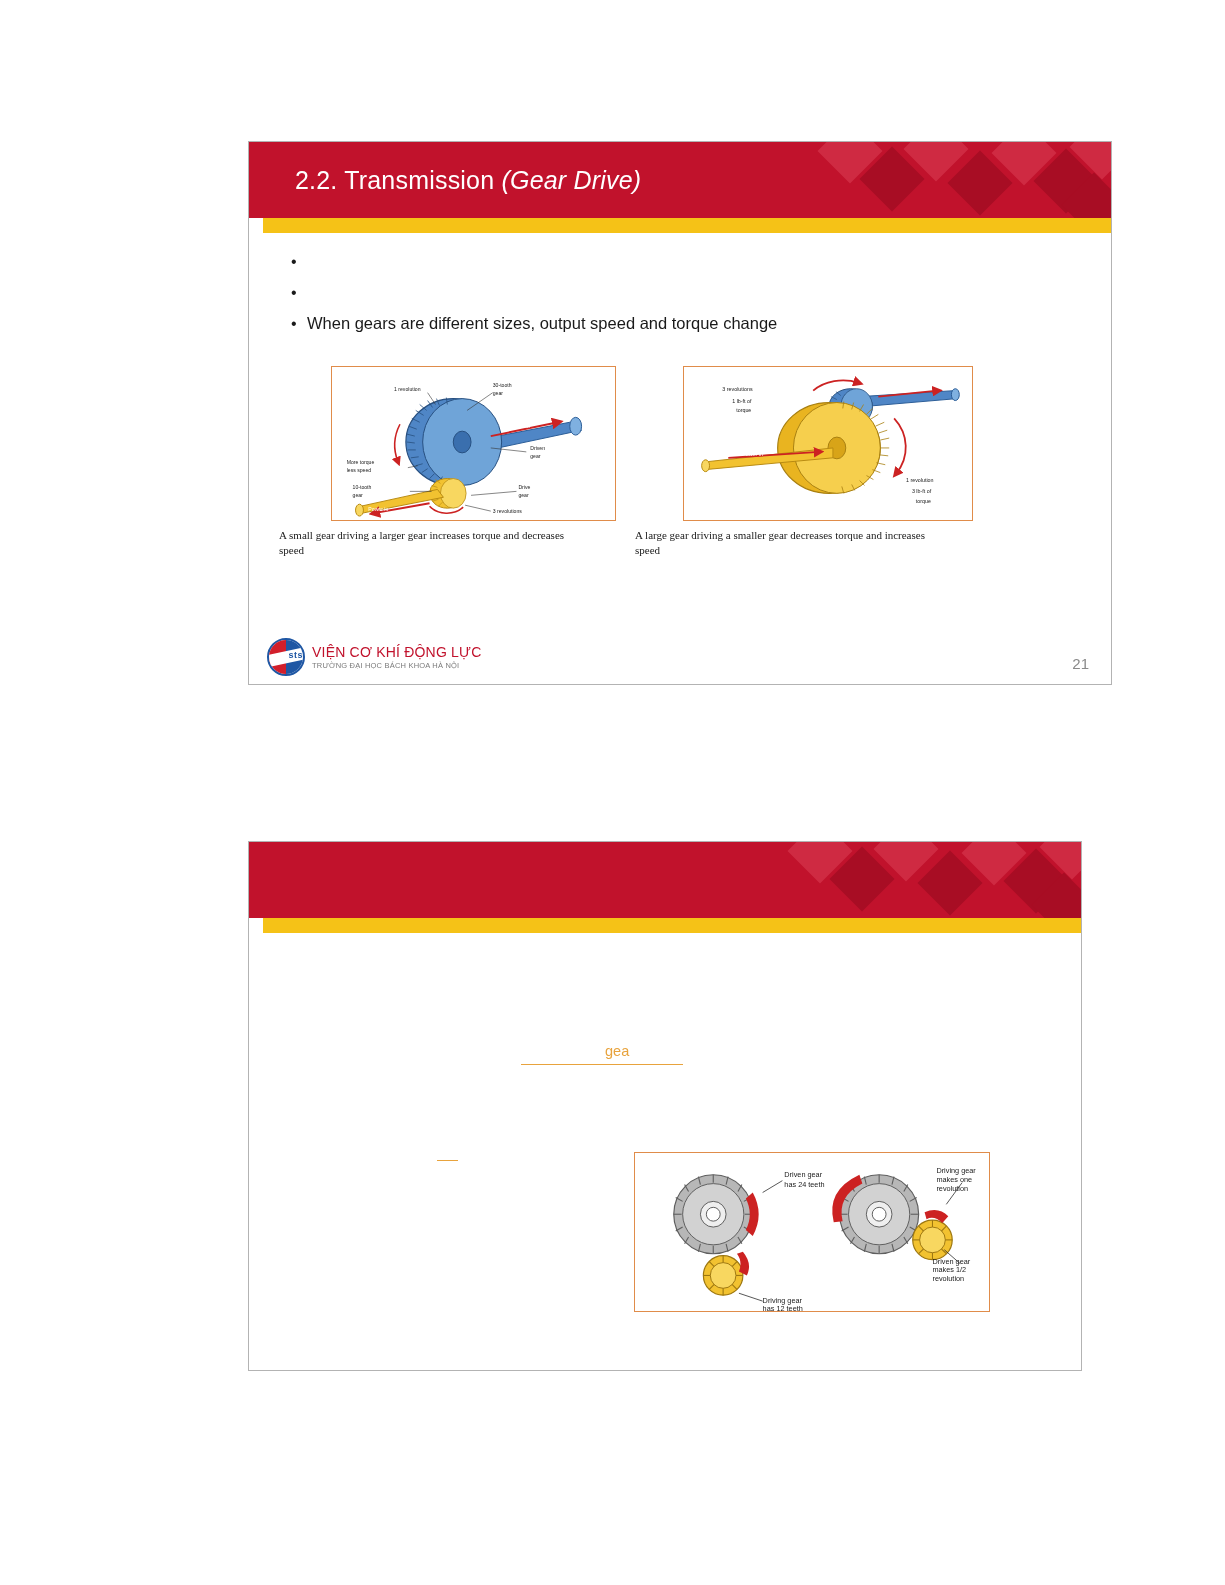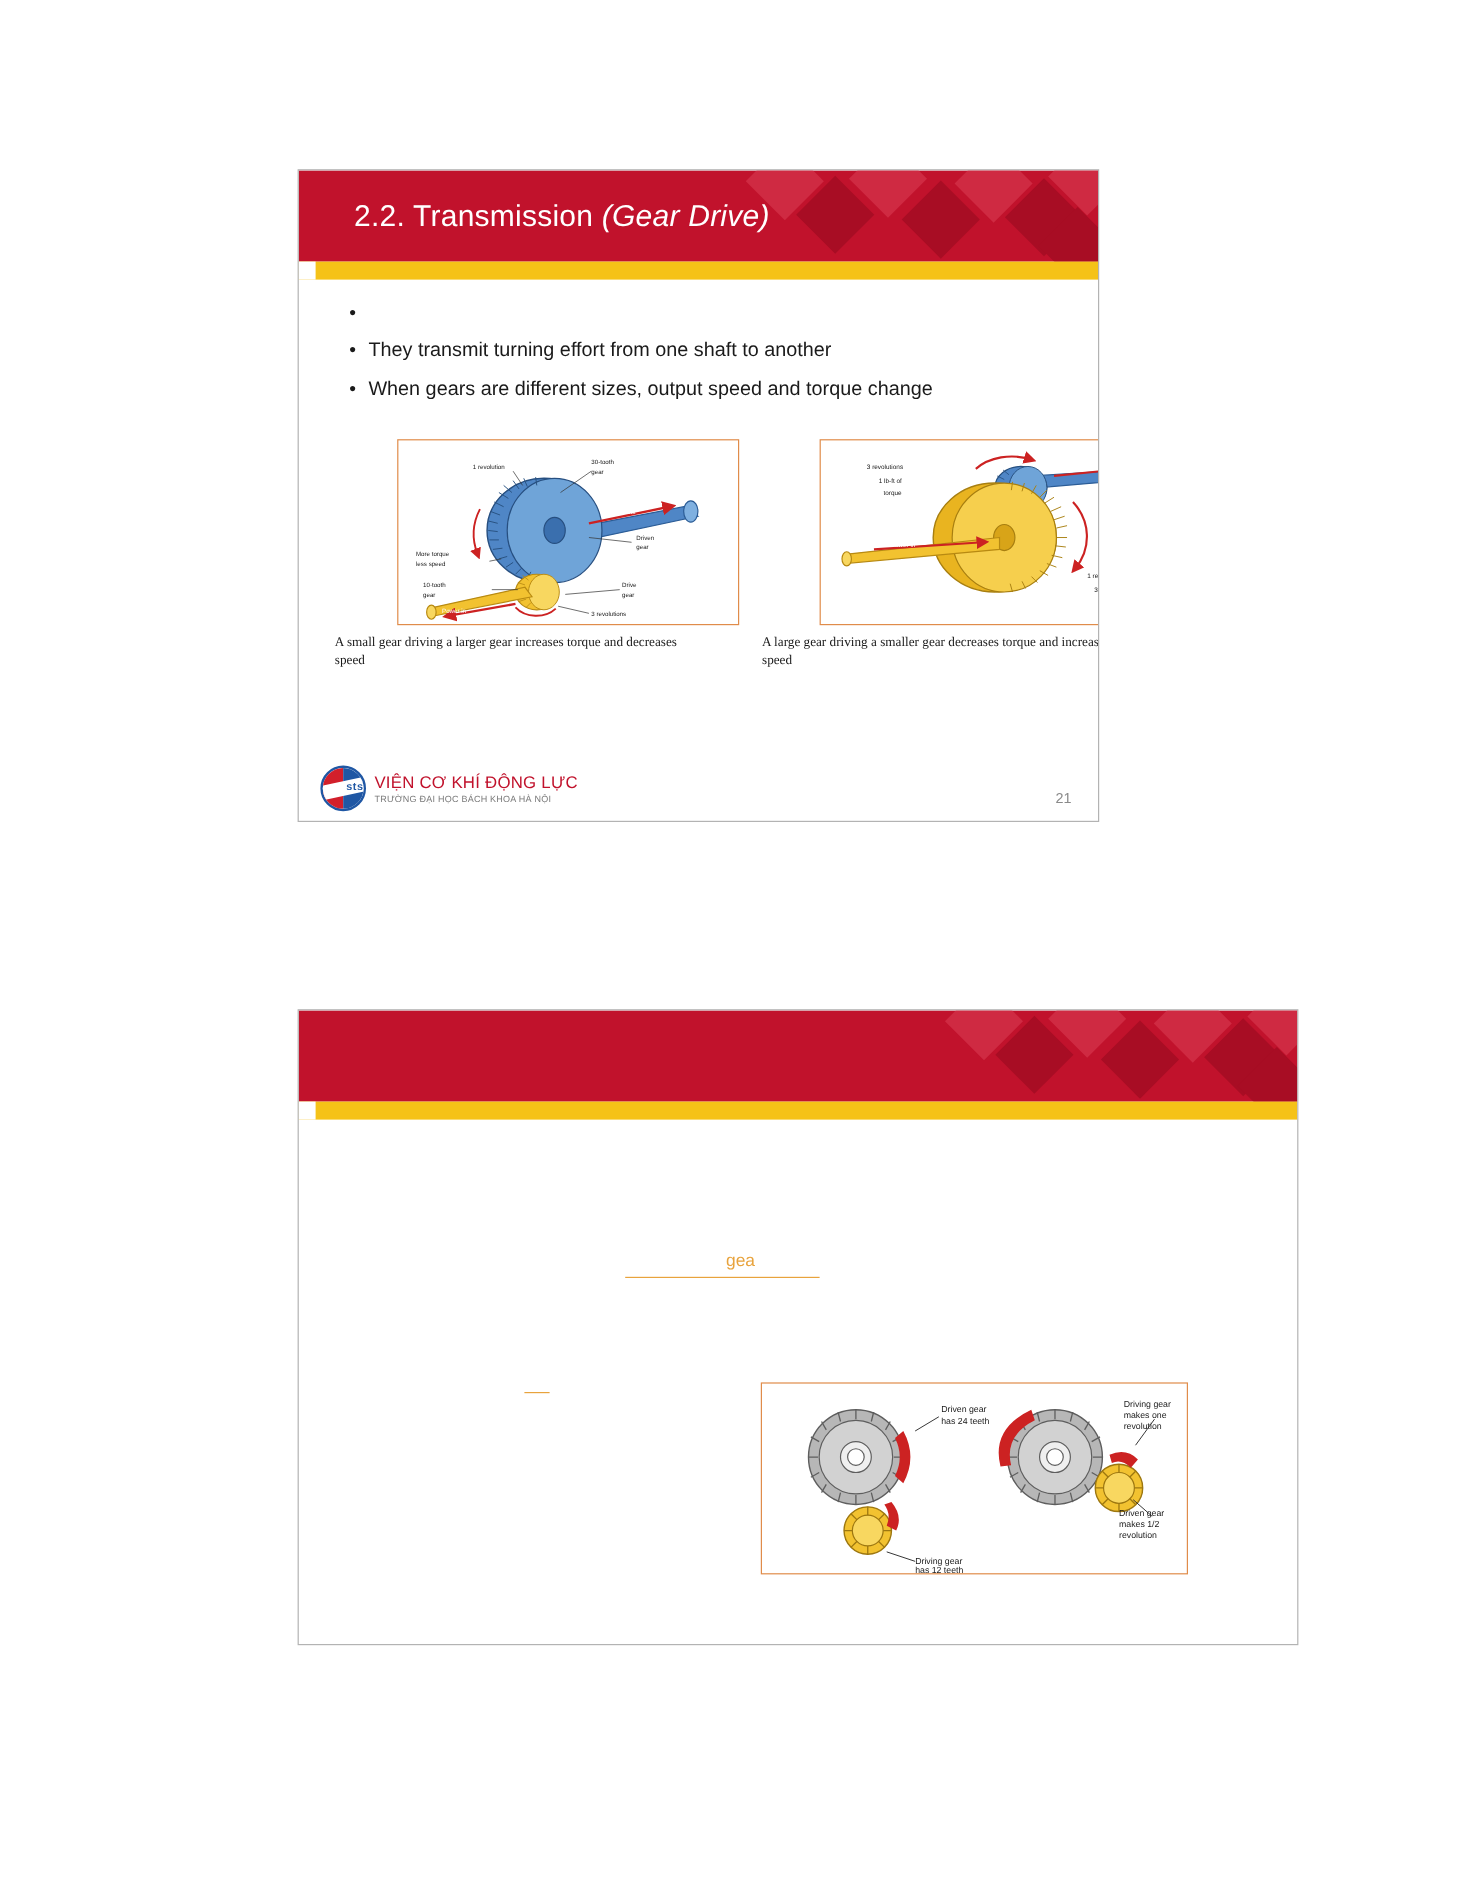--- a/index.html
+++ b/index.html
@@ -19,21 +19,21 @@
   .slide {
     position: absolute;
     background: #ffffff;
     border: 1px solid #b3b3b3;
     box-sizing: border-box;
     overflow: hidden;
   }
   #slide-1 {
     left: 248px;
     top: 141px;
-    width: 668px;
+    width: 864px;
     height: 544px;
   }
   #slide-2 {
     left: 248px;
     top: 841px;
     width: 834px;
     height: 530px;
   }
 
   
@@ -193,21 +193,21 @@
   .logo-text-2 {
     font-size: 7.5px;
     color: #7a7a7a;
     letter-spacing: .2px;
     line-height: 1.2;
   }
   .page-num {
     position: absolute;
     right: 22px;
     bottom: 12px;
-    font-size: 12px;
+    font-size: 15px;
     color: #8a8a8a;
     margin-top: 46px;
   }
 
   
   .underline-blank {
     position: absolute;
     border-bottom: 1px solid #e8a33d;
     height: 1px;
   }
@@ -260,21 +260,20 @@
   </div>
   <div class="gold-bar"></div>
   <div class="side-stub"></div>
 
   <div class="bullets">
     <div class="bullet">
       <span class="dot">•</span>
     </div>
     <div class="bullet">
       <span class="dot">•</span>
-      <span>They transmit turning effort from one shaft to another</span>
     </div>
     <div class="bullet">
       <span class="dot">•</span>
       <span>When gears are different sizes, output speed and torque change</span>
     </div>
   </div>
 
   <div class="fig-panel" id="fig-left">
     <svg class="fig-svg" viewBox="0 0 285 155" preserveAspectRatio="xMidYMid meet">
 

